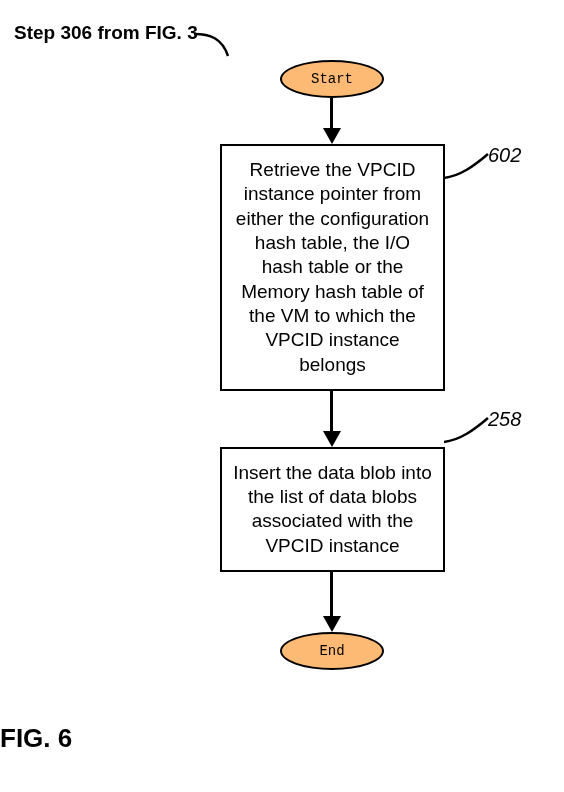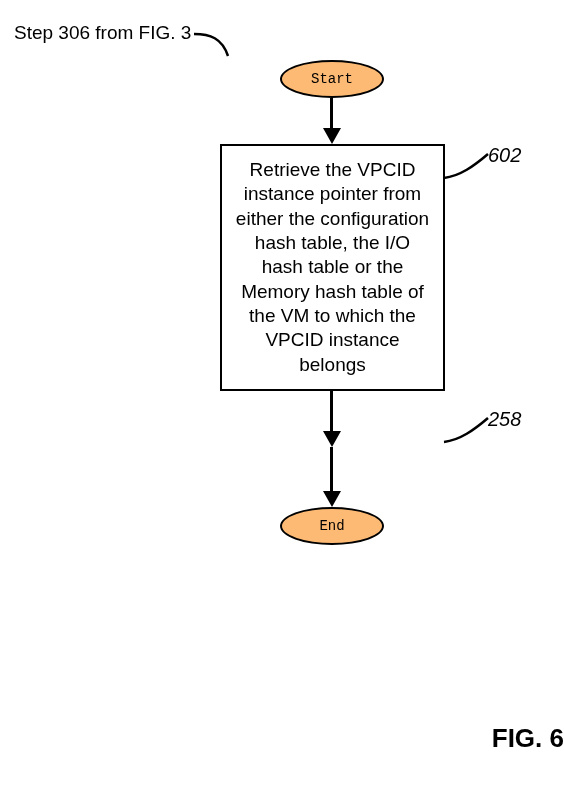--- a/index.html
+++ b/index.html
@@ -11,27 +11,28 @@
     position: relative;
   }
   .caption {
     position: absolute;
     font-size: 19px;
     color: #000;
   }
   .caption.top {
     top: 22px;
     left: 14px;
+    font-weight: bold;
   }
   .fig {
     position: absolute;
     bottom: 38px;
     left: 0;
     right: 0;
-    text-align: right;
+    text-align: left;
     font-size: 26px;
     font-weight: bold;
   }
   .flow {
     position: absolute;
     left: 0;
     top: 60px;
     width: 564px;
   }
   .col {
@@ -126,20 +127,23 @@
 
     <div class="box">
       <span>Retrieve the VPCID instance pointer from either the configuration hash table, the I/O hash table or the Memory hash table of the VM to which the VPCID instance belongs</span>
     </div>
 
     <div class="arrow-wrap" style="height:56px;">
       <div class="arrow-line" style="height:42px;"></div>
       <div class="arrow-head" style="top:40px;"></div>
     </div>
 
+    <div class="box">
+      <span>Insert the data blob into the list of data blobs associated with the VPCID instance</span>
+    </div>
 
     <div class="arrow-wrap" style="height:60px;">
       <div class="arrow-line" style="height:46px;"></div>
       <div class="arrow-head" style="top:44px;"></div>
     </div>
 
     <div class="terminator">
       <span>End</span>
     </div>
 

